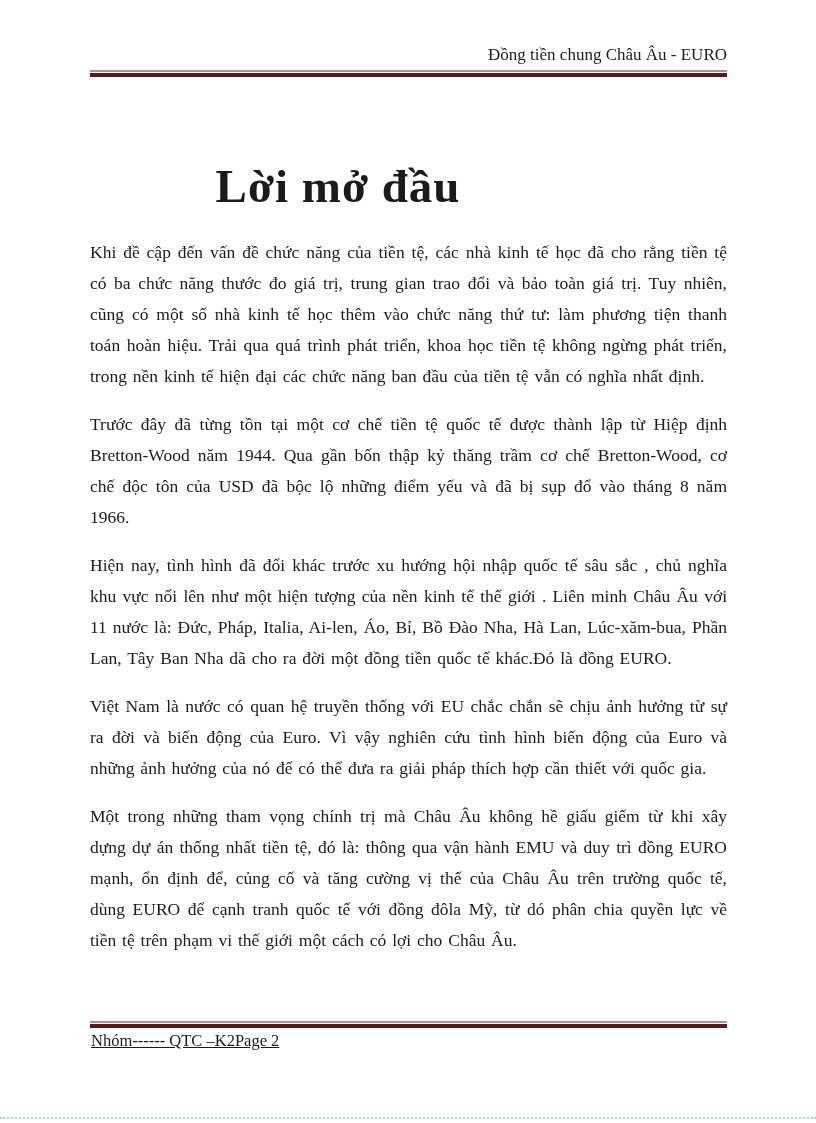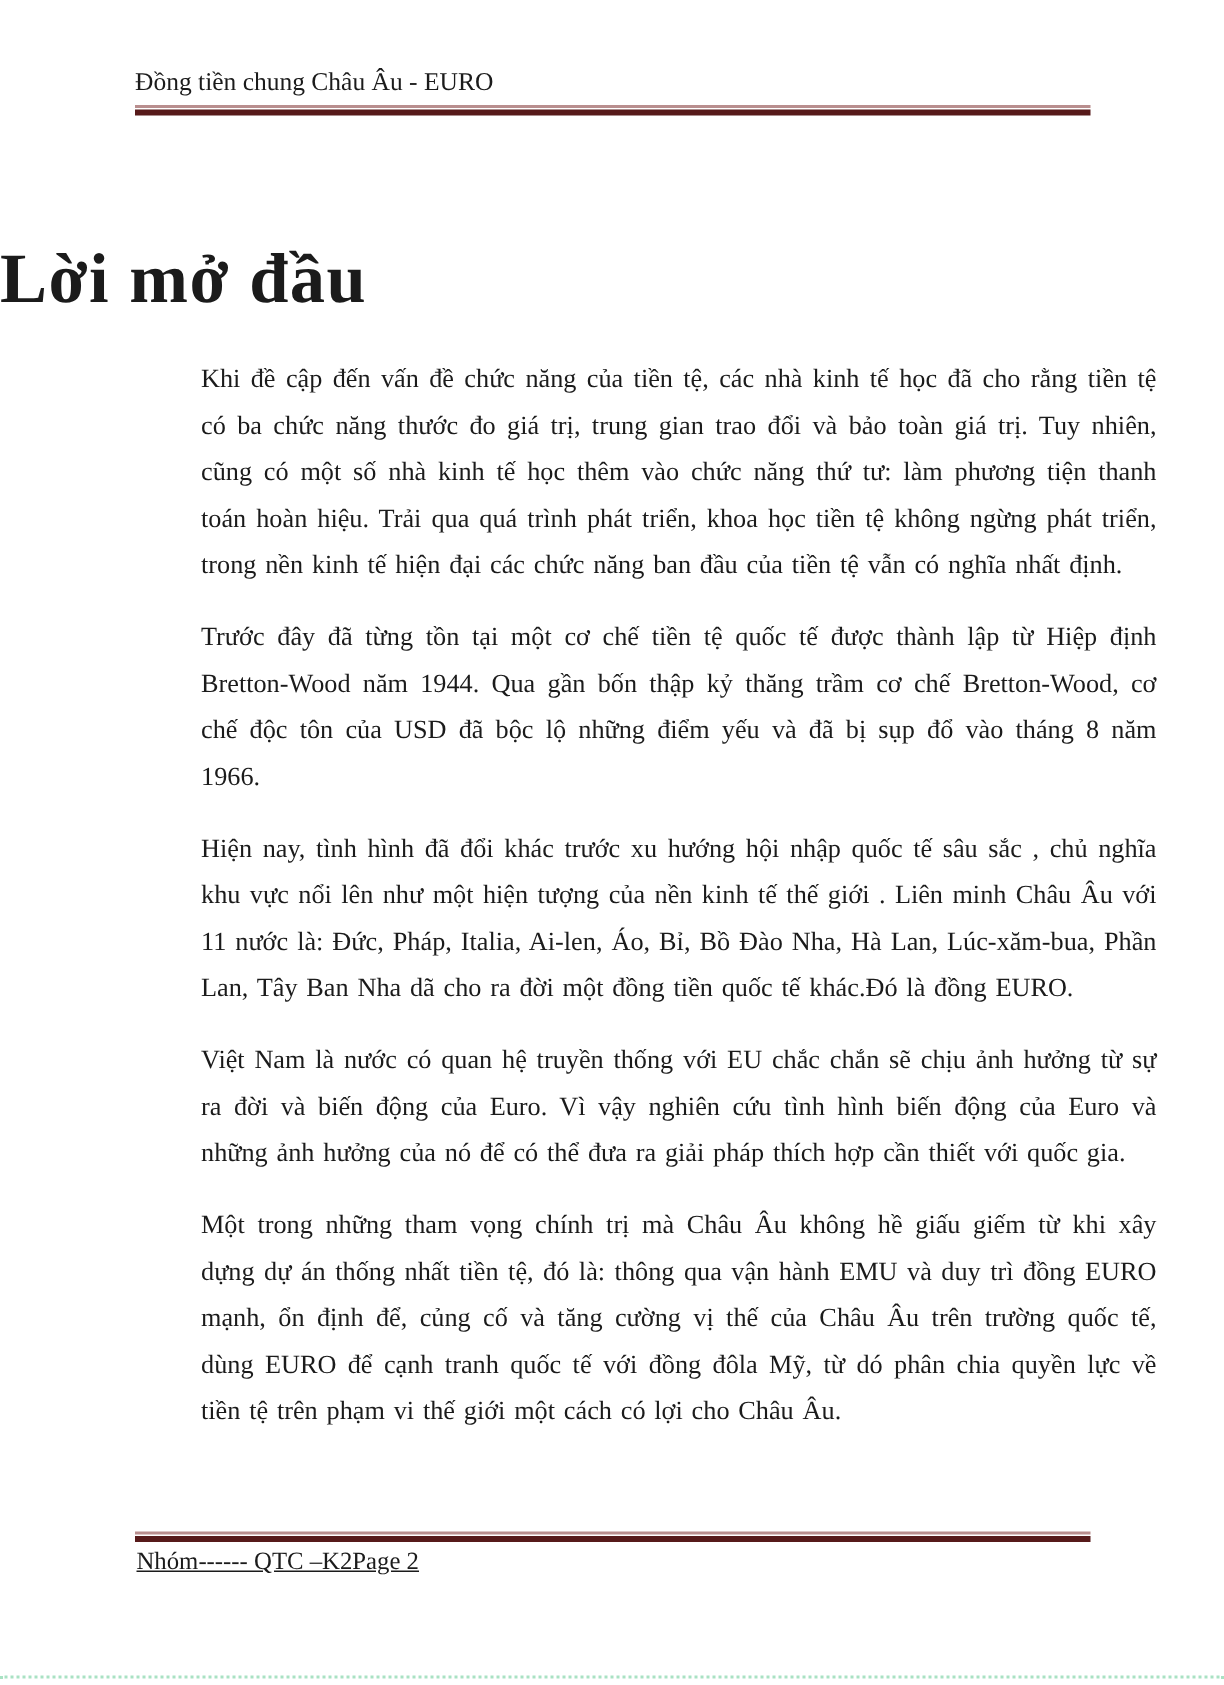--- a/index.html
+++ b/index.html
@@ -17,51 +17,50 @@
   }
   .page {
     position: absolute;
     inset: 0;
   }
   .header-text {
     position: absolute;
     top: 44px;
     left: 90px;
     width: 637px;
-    text-align: left;
+    text-align: right;
     font-size: 17px;
     line-height: 22px;
     white-space: nowrap;
   }
   .rule {
     position: absolute;
     left: 90px;
     width: 637px;
     height: 1px;
     border-top: 2px solid #b98e8e;
     border-bottom: 4px solid #571a1a;
   }
   .rule.header-rule { top: 70px; }
   .rule.footer-rule { top: 1021px; }
   .doc-title {
     position: absolute;
     top: 128px;
     left: 0;
     width: 676px;
-    text-align: left;
+    text-align: center;
     font-size: 47px;
     font-weight: 700;
     letter-spacing: 1px;
   }
   .body-text {
     position: absolute;
     top: 237px;
     left: 90px;
     width: 637px;
-    margin-left: 44px;
   }
   .body-text p {
     margin: 0 0 17px 0;
     text-align: justify;
     font-size: 17.5px;
     line-height: 31px;
     word-spacing: 1.5px;
   }
   .footer-text {
     position: absolute;

